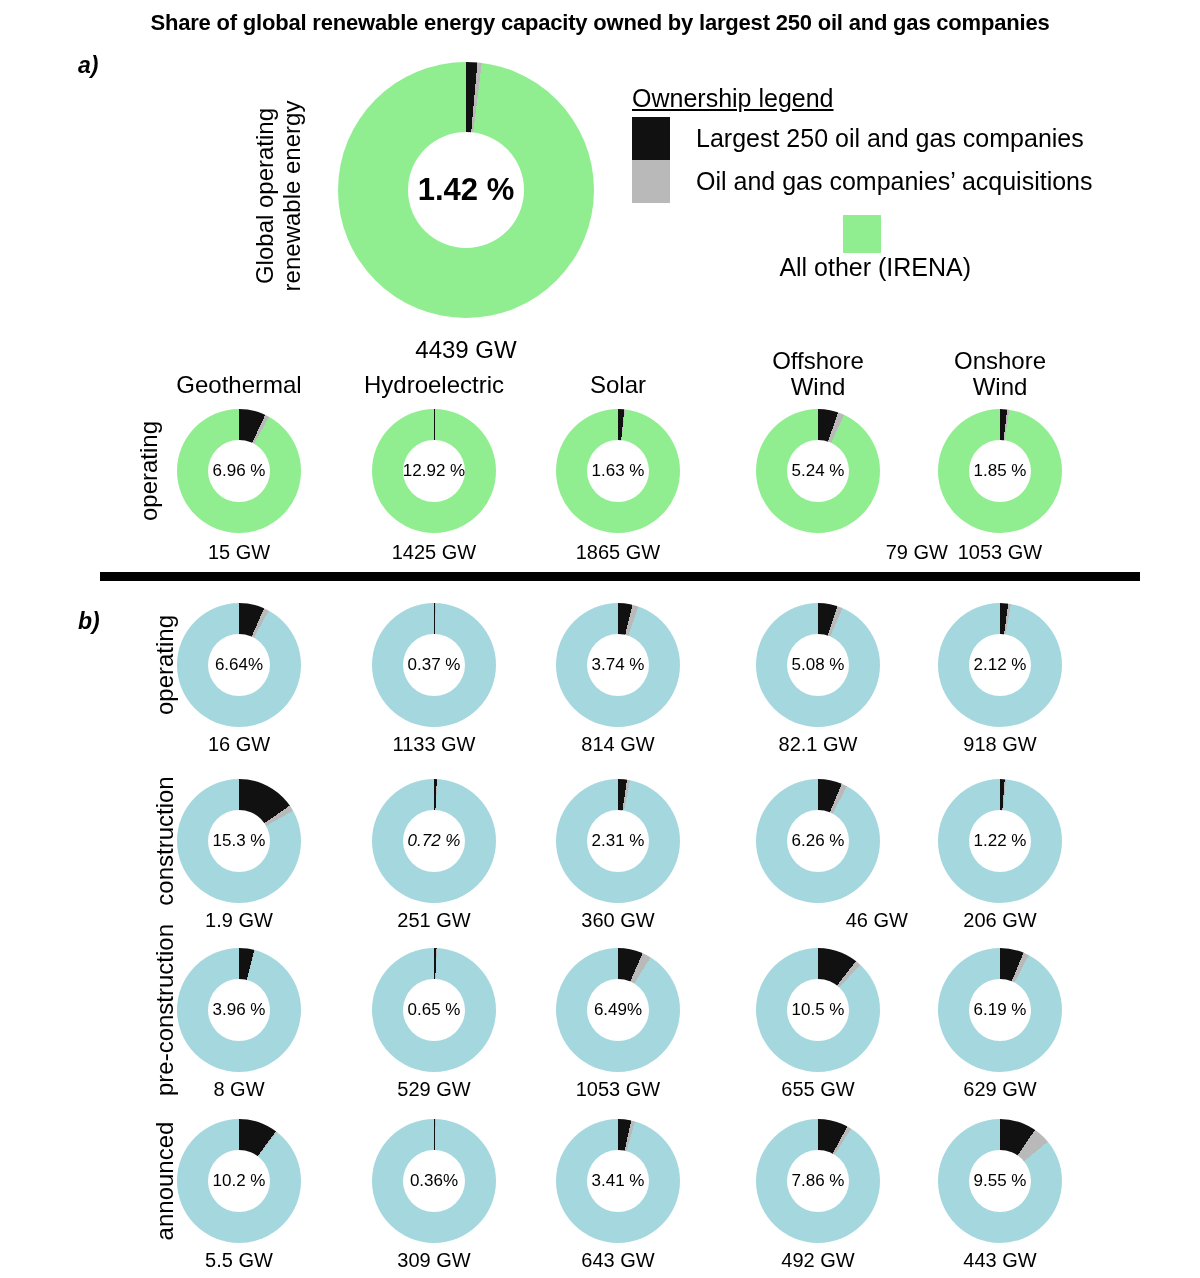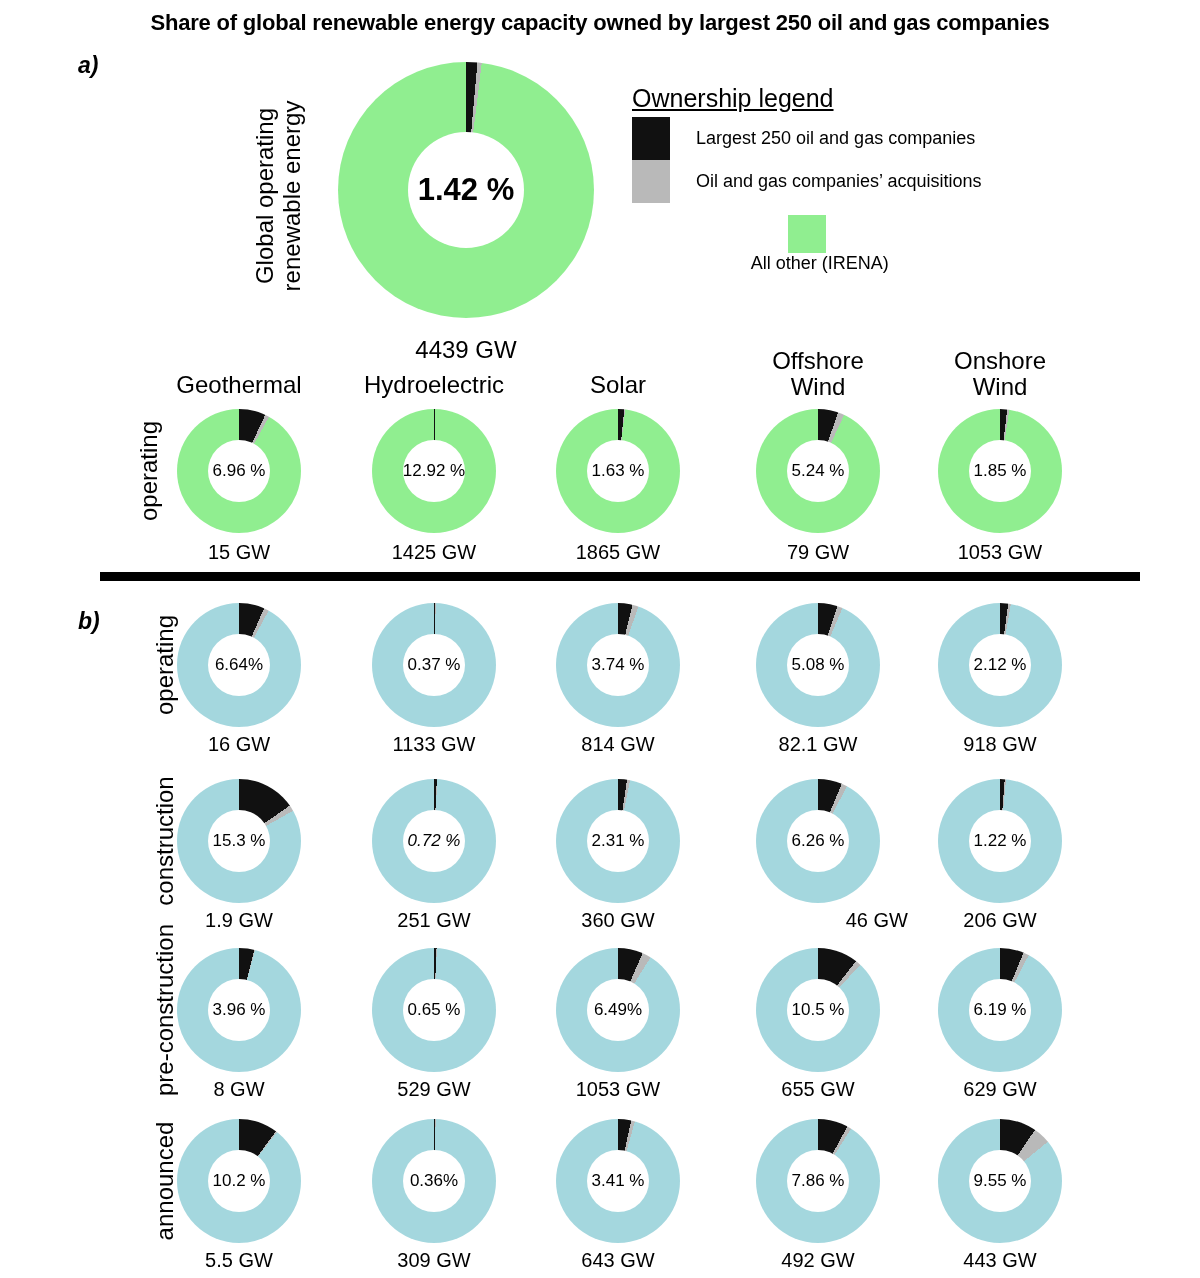--- a/index.html
+++ b/index.html
@@ -53,21 +53,21 @@
   }
 
   
   .legend{position:absolute;}
   .legend-title{
     font-size:25px;text-decoration:underline;margin:0 0 4px 0;
     padding-left:0;
   }
   .legend-row{display:flex;align-items:center;height:43px;}
   .swatch{width:38px;height:43px;flex:0 0 38px;}
-  .legend-text{margin-left:26px;font-size:18px;white-space:nowrap;}
+  .legend-text{margin-left:26px;font-size:25px;white-space:nowrap;}
 </style>
 </head>
 <body>
 
 <div id="figure">
 
   <div class="title">Share of global renewable energy capacity owned by largest 250 oil and gas companies</div>
 
   <div class="panel-label" style="left:78px;top:52px;">a)</div>
   <div class="panel-label" style="left:78px;top:608px;">b)</div>
@@ -113,21 +113,21 @@
         <div class="hole" style="left: 31px; top: 31px; width: 62px; height: 62px;">12.92 %</div>
       </div>
       <div class="cap" style="left: 344px; top: 541px; width: 180px;">1425 GW</div>
       <div class="donut" style="left: 556px; top: 409px; width: 124px; height: 124px; background: conic-gradient(rgb(17, 17, 17) 0%, rgb(17, 17, 17) 1.63%, rgb(185, 185, 185) 1.63%, rgb(185, 185, 185) 1.83%, rgb(144, 238, 144) 1.83%, rgb(144, 238, 144) 100%);">
         <div class="hole" style="left: 31px; top: 31px; width: 62px; height: 62px;">1.63 %</div>
       </div>
       <div class="cap" style="left: 528px; top: 541px; width: 180px;">1865 GW</div>
       <div class="donut" style="left: 756px; top: 409px; width: 124px; height: 124px; background: conic-gradient(rgb(17, 17, 17) 0%, rgb(17, 17, 17) 5.24%, rgb(185, 185, 185) 5.24%, rgb(185, 185, 185) 6.94%, rgb(144, 238, 144) 6.94%, rgb(144, 238, 144) 100%);">
         <div class="hole" style="left: 31px; top: 31px; width: 62px; height: 62px;">5.24 %</div>
       </div>
-      <div class="cap" style="left: 728px; top: 541px; width: 180px;">79 GW</div>
+      <div class="cap" style="left: 768px; top: 541px; width: 180px; text-align: right;">79 GW</div>
       <div class="donut" style="left: 938px; top: 409px; width: 124px; height: 124px; background: conic-gradient(rgb(17, 17, 17) 0%, rgb(17, 17, 17) 1.85%, rgb(185, 185, 185) 1.85%, rgb(185, 185, 185) 2.4%, rgb(144, 238, 144) 2.4%, rgb(144, 238, 144) 100%);">
         <div class="hole" style="left: 31px; top: 31px; width: 62px; height: 62px;">1.85 %</div>
       </div>
       <div class="cap" style="left: 910px; top: 541px; width: 180px;">1053 GW</div>
       <div class="vlabel" style="left: 152px; top: 760px; width: 190px; font-size: 24px; white-space: pre-line;">operating</div>
       <div class="donut" style="left: 177px; top: 603px; width: 124px; height: 124px; background: conic-gradient(rgb(17, 17, 17) 0%, rgb(17, 17, 17) 6.64%, rgb(185, 185, 185) 6.64%, rgb(185, 185, 185) 7.94%, rgb(164, 215, 222) 7.94%, rgb(164, 215, 222) 100%);">
         <div class="hole" style="left: 31px; top: 31px; width: 62px; height: 62px;">6.64%</div>
       </div>
       <div class="cap" style="left: 149px; top: 733px; width: 180px;">16 GW</div>
       <div class="donut" style="left: 372px; top: 603px; width: 124px; height: 124px; background: conic-gradient(rgb(17, 17, 17) 0%, rgb(17, 17, 17) 0.37%, rgb(185, 185, 185) 0.37%, rgb(185, 185, 185) 0.47%, rgb(164, 215, 222) 0.47%, rgb(164, 215, 222) 100%);">

